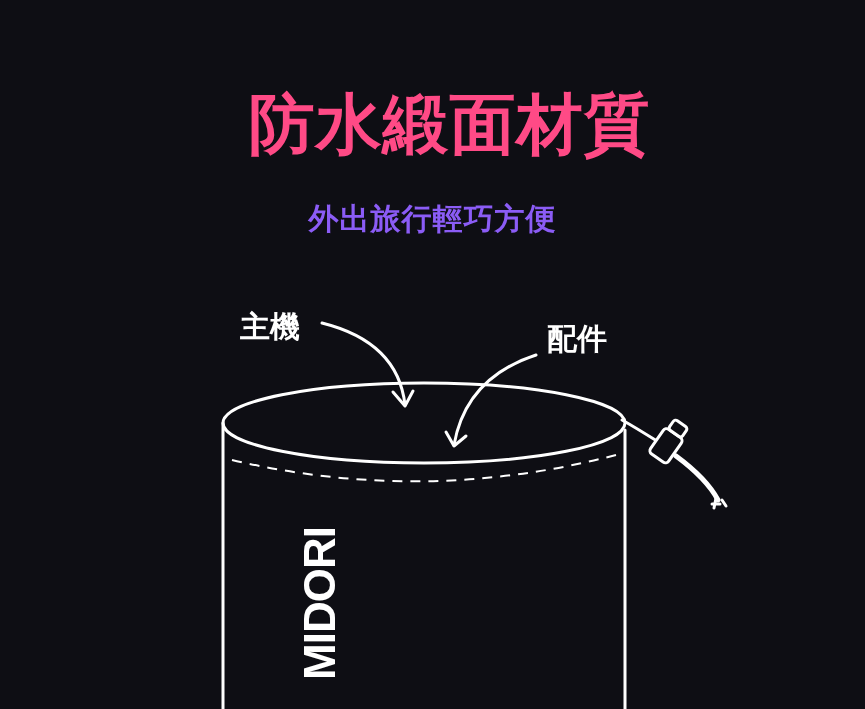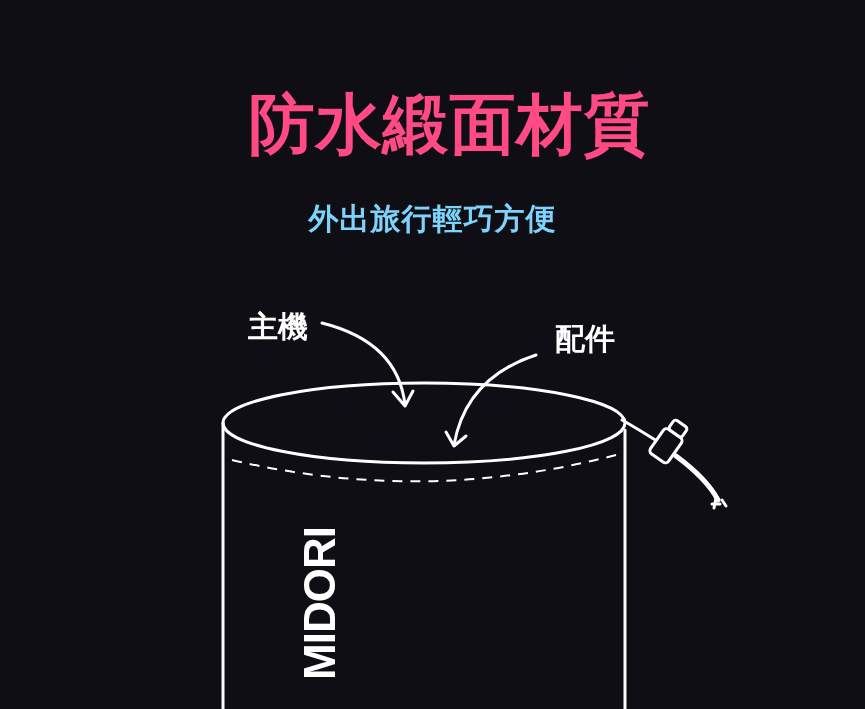--- a/index.html
+++ b/index.html
@@ -11,27 +11,27 @@
     }
     .title {
       position: absolute; left: 0; width: 865px; top: 92px;
       text-align: center; color: #ff4a86;
       font-size: 66px; font-weight: bold; letter-spacing: 1px;
       line-height: 1;
       padding-left: 17px;
     }
     .subtitle {
       position: absolute; left: 0; width: 865px; top: 204px;
-      text-align: center; color: #7dd3fc;
+      text-align: center; color: #8b5cf6;
       font-size: 30px; font-weight: bold; letter-spacing: 1px;
       line-height: 1;
     }
     .label {
       position: absolute; color: #ffffff; font-weight: bold;
-      font-size: 30px; line-height: 1; margin-left: 8px;
+      font-size: 30px; line-height: 1;
     }
     .label-main { left: 240px; top: 312px; }
     .label-acc { left: 547px; top: 324px; }
     svg.art { position: absolute; left: 0; top: 0; }
     .brand {
       position: absolute; left: 300px; top: 520px;
       width: 160px; height: 40px;
       transform-origin: 0 0;
       transform: translate(0, 160px) rotate(-90deg);
       color: #ffffff; font-weight: bold; font-size: 44px;

